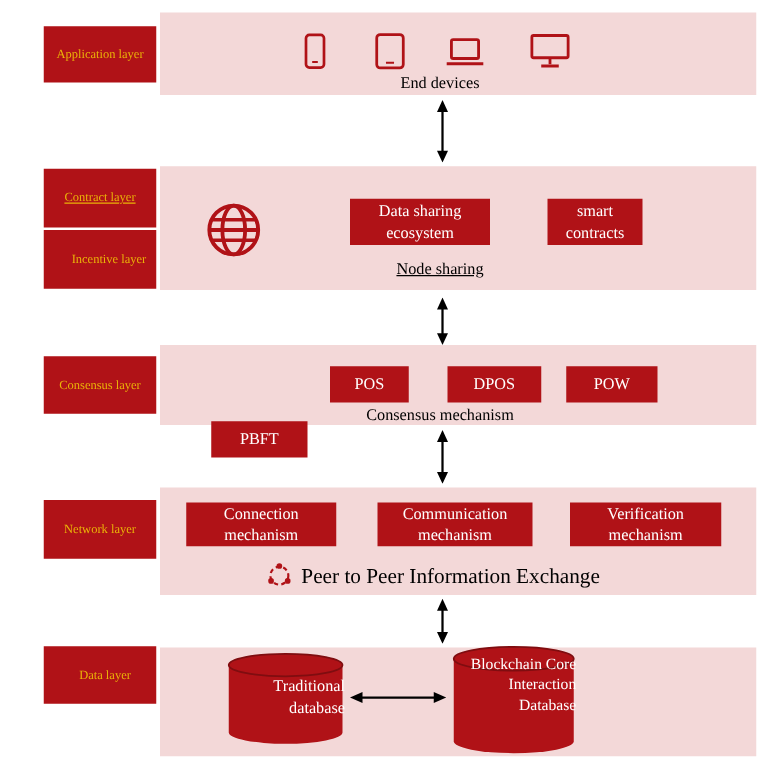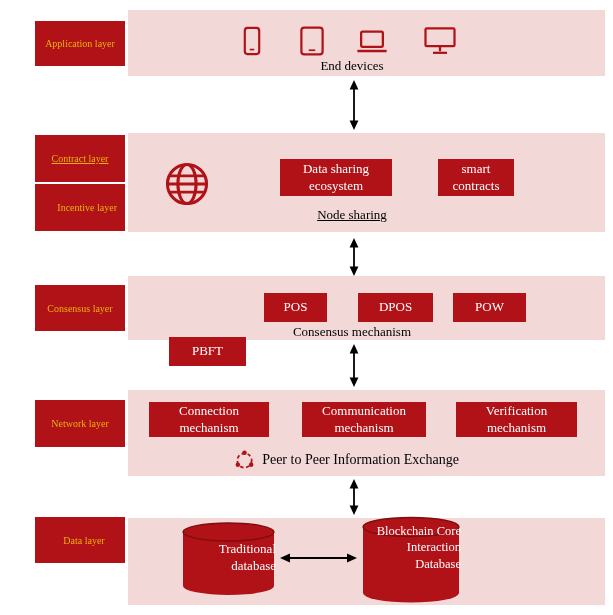--- a/index.html
+++ b/index.html
@@ -9,21 +9,21 @@
   .layer-label{position:absolute;left:35px;width:90px;background:#B01217;color:#eab308;
     display:flex;align-items:center;justify-content:center;text-align:center;
     font-size:10px;line-height:1.3;padding:2px 8px;box-sizing:border-box;}
   .redbox{position:absolute;background:#B01217;color:#ffffff;display:flex;align-items:center;
     justify-content:center;text-align:center;font-size:13px;line-height:1.25;
     padding:2px 5px;box-sizing:border-box;}
   .caption{position:absolute;color:#000000;font-size:13px;text-align:center;}
   .abs{position:absolute;line-height:0;}
   .cyl-text{position:absolute;color:#ffffff;text-align:right;font-size:12.5px;line-height:1.3;}
   .p2p-row{position:absolute;display:flex;align-items:center;justify-content:center;gap:7px;}
-  .p2p-row .caption-inline{color:#000;font-size:14px;line-height:1;}
+  .p2p-row .caption-inline{color:#000;font-size:17px;line-height:1;}
 </style>
 </head>
 <body>
 
 <div id="canvas">
 
   <div class="band" style="top:10px;height:66px;"></div>
   <div class="layer-label" style="top:21px;height:45px;">
     <span>Application layer</span>
   </div>

